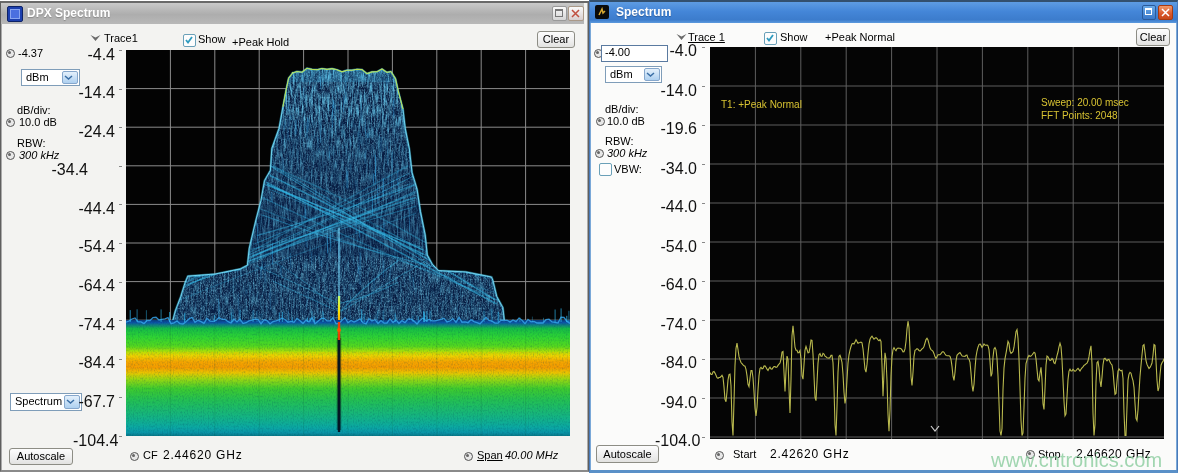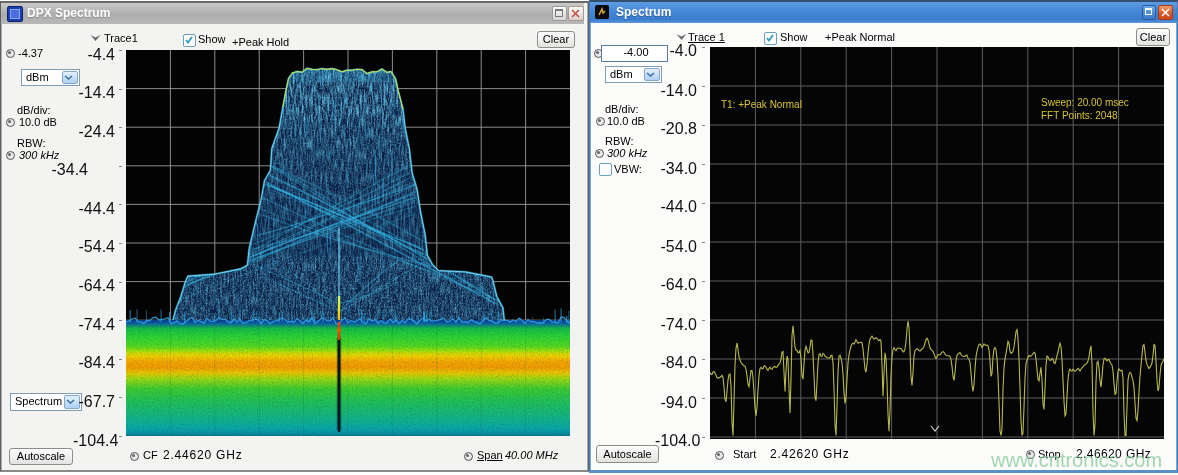--- a/index.html
+++ b/index.html
@@ -473,21 +473,21 @@
         <path d="M2 5 L4 7.5 L8 2" fill="none" stroke="#2e9bbf" stroke-width="1.8"></path>
       </svg>
     </div>
   <div class="t11" style="left:190px;top:29px;">Show</div>
   <div class="t11" style="left:222px;top:29px;margin-left:13px;">+Peak Normal</div>
   <div style="position:absolute;left:546px;top:26px;width:32px;height:16px;background:linear-gradient(#fdfdfd,#eee 60%,#e2e2e0);border:1px solid #8d8d85;border-radius:3px;text-align:center;font-size:11px;line-height:16px;color:#000">Clear</div>
 
   <div style="position:absolute;left:4px;top:47px;width:7px;height:7px;border-radius:50%;border:1px solid #555;background:#e8e8e8;">
       <div style="position:absolute;left:1px;top:1px;width:3px;height:3px;border-radius:50%;background:#666"></div>
     </div>
-  <div style="position:absolute;left:11px;top:43px;width:62px;height:15px;background:#fff;border:1px solid #5a7aa0;font-size:11px;color:#000;padding-left:3px;text-align:center;">-4.00</div>
+  <div style="position:absolute;left:11px;top:43px;width:62px;height:15px;background:#fff;border:1px solid #5a7aa0;font-size:11px;color:#000;padding-left:3px;">-4.00</div>
   <div style="position:absolute;left:15px;top:64px;width:55px;height:15px;background:#fff;border:1px solid #7f9db9;">
 <span style="position:absolute;left:4px;top:1px;font-size:11px;color:#000">dBm</span>
 <div style="position:absolute;right:1px;top:1px;bottom:1px;width:14px;background:linear-gradient(#e4f0fb,#aed0f0);border:1px solid #86a7cc;border-radius:2px">
 <svg width="10" height="6" style="position:absolute;left:1px;top:3px">
           <path d="M1 1 L4.5 4 L8 1" fill="none" stroke="#3a6ea5" stroke-width="1.5"></path>
         </svg>
 </div>
     </div>
   <div class="t11" style="left:15px;top:101px;">dB/div:</div>
   <div style="position:absolute;left:6px;top:115px;width:7px;height:7px;border-radius:50%;border:1px solid #555;background:#e8e8e8;">
@@ -541,21 +541,21 @@
 <path d="M221 379 l4 5 l4 -5" fill="none" stroke="#cfcfcf" stroke-width="1.2"></path>
 <text x="11" y="61" font-family="Liberation Sans, sans-serif" font-size="10" fill="#d8c332">T1: +Peak Normal</text>
 <text x="331" y="59" font-family="Liberation Sans, sans-serif" font-size="10" fill="#d8c332">Sweep: 20.00 msec</text>
 <text x="331" y="72" font-family="Liberation Sans, sans-serif" font-size="10" fill="#d8c332">FFT Points: 2048</text>
 </svg>
   </div>
 <div class="ylab" style="top:42px;right:481px">-4.0</div>
 <div class="tick" style="top:47px;left:702px"></div>
 <div class="ylab" style="top:82px;right:481px">-14.0</div>
 <div class="tick" style="top:86px;left:702px"></div>
-<div class="ylab" style="top:120px;right:481px">-20.8</div>
+<div class="ylab" style="top:120px;right:481px">-19.6</div>
 <div class="tick" style="top:125px;left:702px"></div>
 <div class="ylab" style="top:160px;right:481px">-34.0</div>
 <div class="tick" style="top:164px;left:702px"></div>
 <div class="ylab" style="top:198px;right:481px">-44.0</div>
 <div class="tick" style="top:203px;left:702px"></div>
 <div class="ylab" style="top:238px;right:481px">-54.0</div>
 <div class="tick" style="top:242px;left:702px"></div>
 <div class="ylab" style="top:276px;right:481px">-64.0</div>
 <div class="tick" style="top:281px;left:702px"></div>
 <div class="ylab" style="top:316px;right:481px">-74.0</div>

